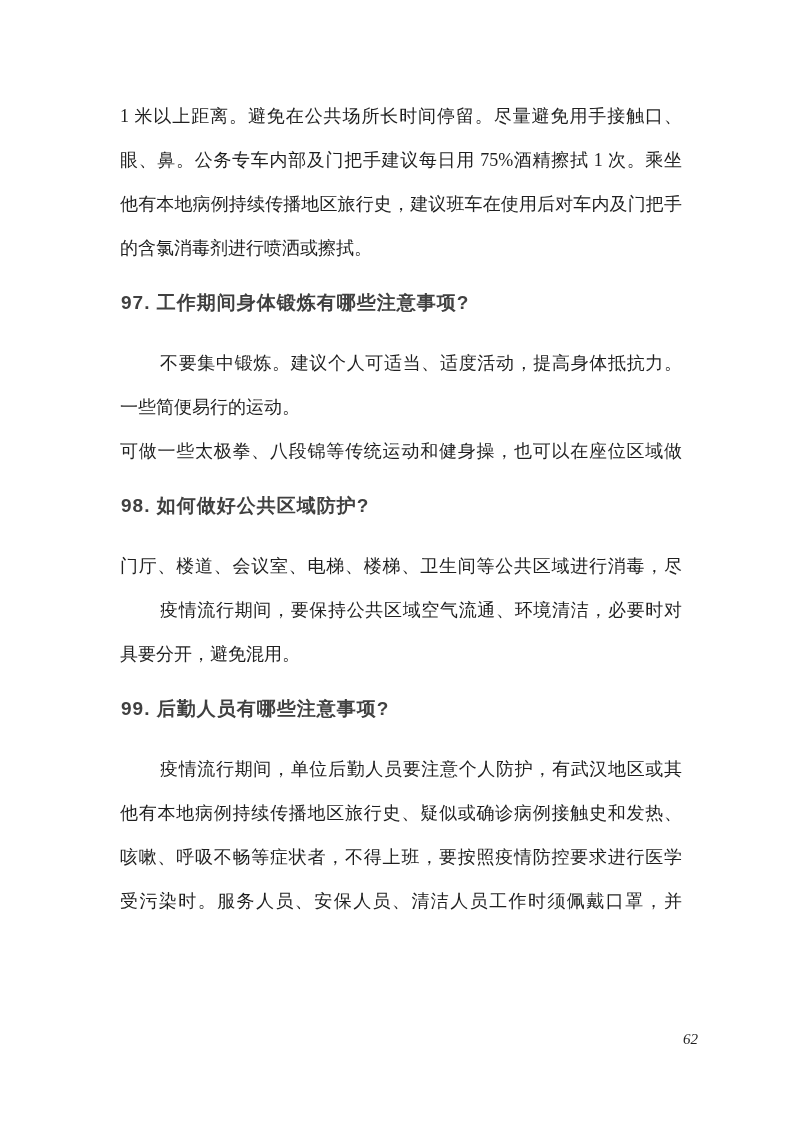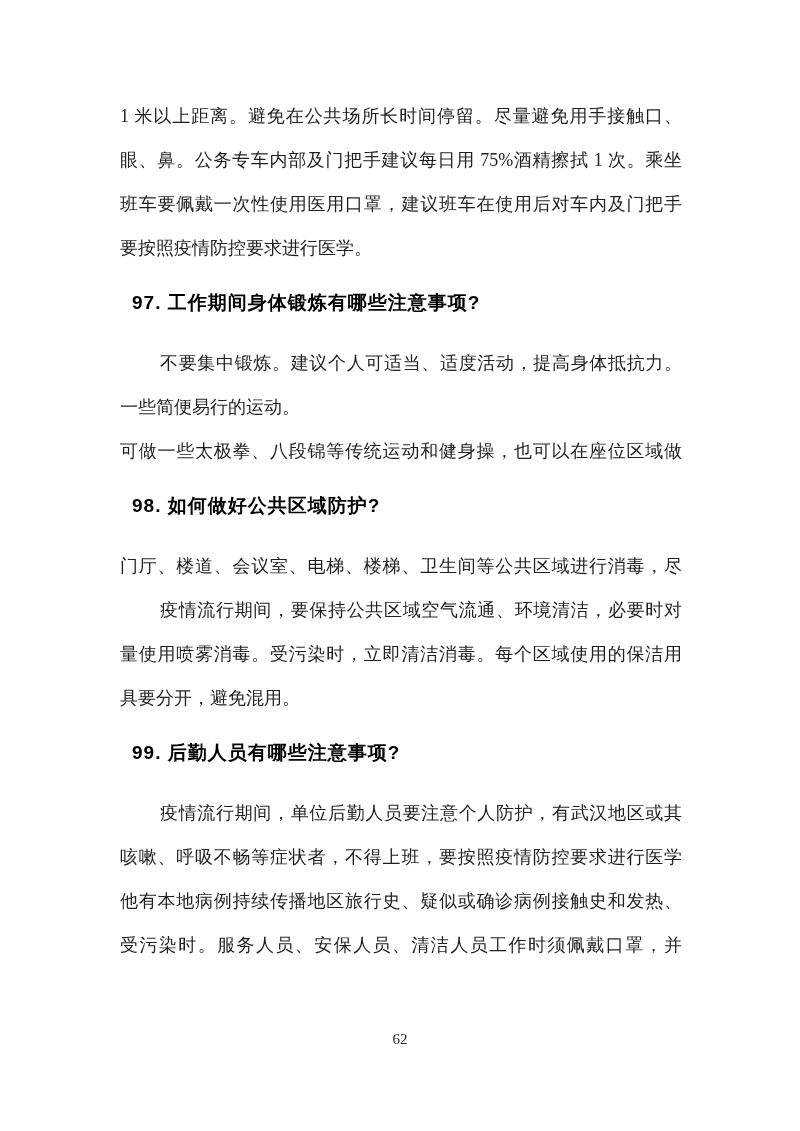--- a/index.html
+++ b/index.html
@@ -34,61 +34,61 @@
     text-align-last: left;
   }
   .line.indent { text-indent: 40px; }
   .heading {
     font-family: "Liberation Sans", sans-serif;
     font-weight: 700;
     font-size: 19px;
     height: 44px;
     line-height: 44px;
     letter-spacing: 1px;
-    margin: 11px 0 16px 12px;
-    color: #000000;
+    margin: 11px 0 16px 1px;
+    color: #404040;
     white-space: nowrap;
   }
   .footer {
     position: absolute;
     top: 1031px;
-    left: 119px;
+    left: 136px;
     width: 562px;
-    text-align: center;
+    text-align: right;
     font-size: 15px;
     color: #1f1f1f;
     font-family: "Liberation Serif", serif;
+    font-style: italic;
   }
 </style>
 </head>
 <body>
 
 <div class="page">
   <main class="content">
       <div class="paragraph">
         <div class="line">1 米以上距离。避免在公共场所长时间停留。尽量避免用手接触口、</div>
         <div class="line">眼、鼻。公务专车内部及门把手建议每日用 75%酒精擦拭 1 次。乘坐</div>
-        <div class="line">班车要佩戴一次性使用医用口罩，建议班车在使用后对车内及门把手</div>
-        <div class="line last">要按照疫情防控要求进行医学。</div>
+        <div class="line">他有本地病例持续传播地区旅行史，建议班车在使用后对车内及门把手</div>
+        <div class="line last">的含氯消毒剂进行喷洒或擦拭。</div>
       </div>
       <div class="heading">97. 工作期间身体锻炼有哪些注意事项?</div>
       <div class="paragraph">
         <div class="line indent">不要集中锻炼。建议个人可适当、适度活动，提高身体抵抗力。</div>
         <div class="line last">一些简便易行的运动。</div>
         <div class="line">可做一些太极拳、八段锦等传统运动和健身操，也可以在座位区域做</div>
       </div>
       <div class="heading">98. 如何做好公共区域防护?</div>
       <div class="paragraph">
         <div class="line">门厅、楼道、会议室、电梯、楼梯、卫生间等公共区域进行消毒，尽</div>
         <div class="line indent">疫情流行期间，要保持公共区域空气流通、环境清洁，必要时对</div>
-        <div class="line">量使用喷雾消毒。受污染时，立即清洁消毒。每个区域使用的保洁用</div>
         <div class="line last">具要分开，避免混用。</div>
       </div>
       <div class="heading">99. 后勤人员有哪些注意事项?</div>
       <div class="paragraph">
         <div class="line indent">疫情流行期间，单位后勤人员要注意个人防护，有武汉地区或其</div>
+        <div class="line">他有本地病例持续传播地区旅行史、疑似或确诊病例接触史和发热、</div>
         <div class="line">咳嗽、呼吸不畅等症状者，不得上班，要按照疫情防控要求进行医学</div>
-        <div class="line">他有本地病例持续传播地区旅行史、疑似或确诊病例接触史和发热、</div>
         <div class="line">受污染时。服务人员、安保人员、清洁人员工作时须佩戴口罩，并</div>
       </div>
     </main>
   <div class="footer">62</div>
 </div>
 
 </body></html>

